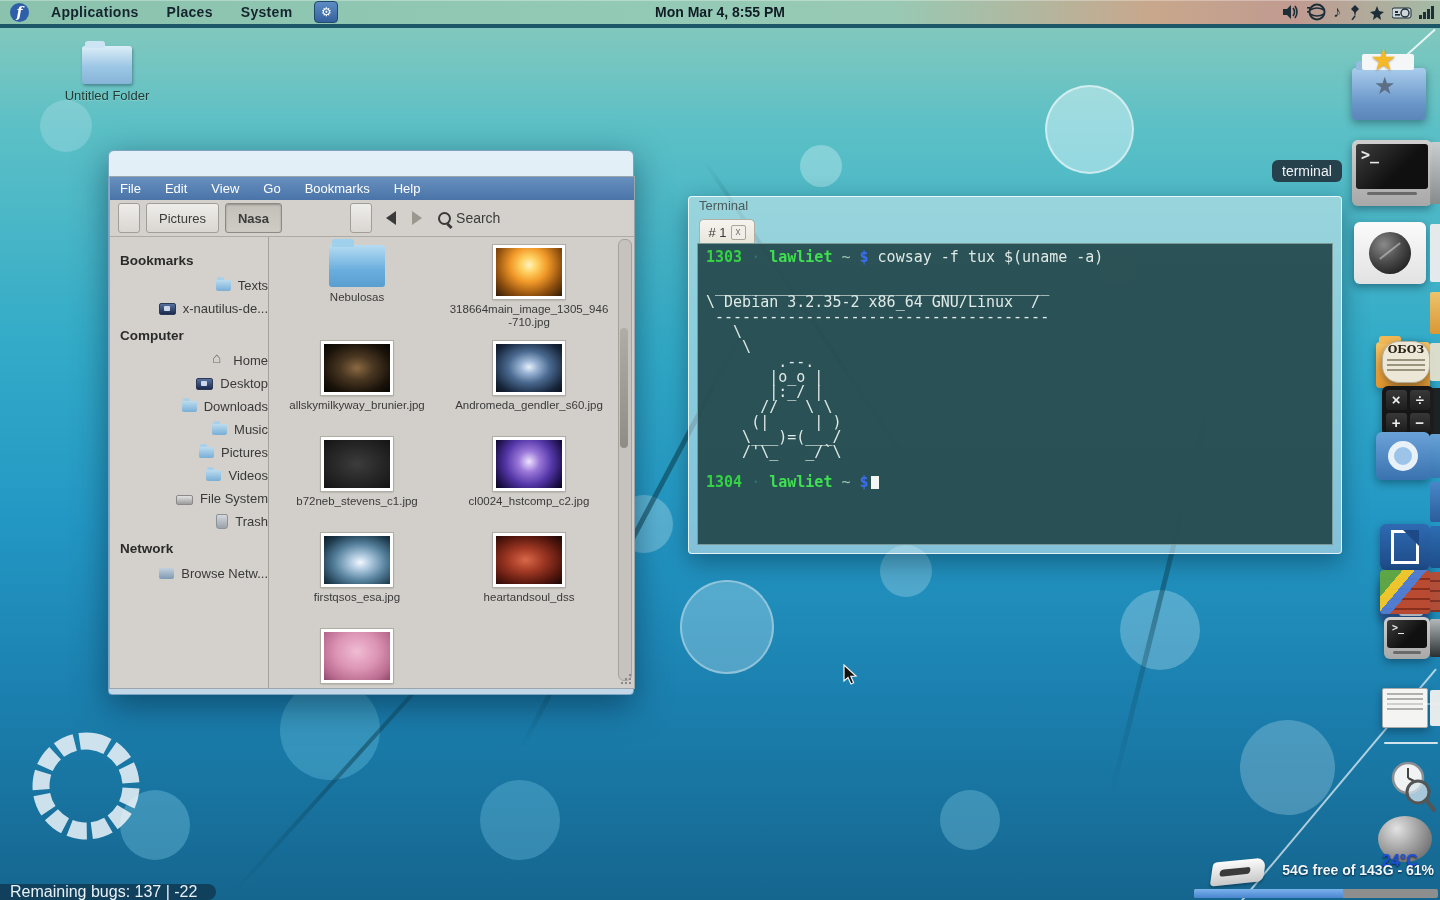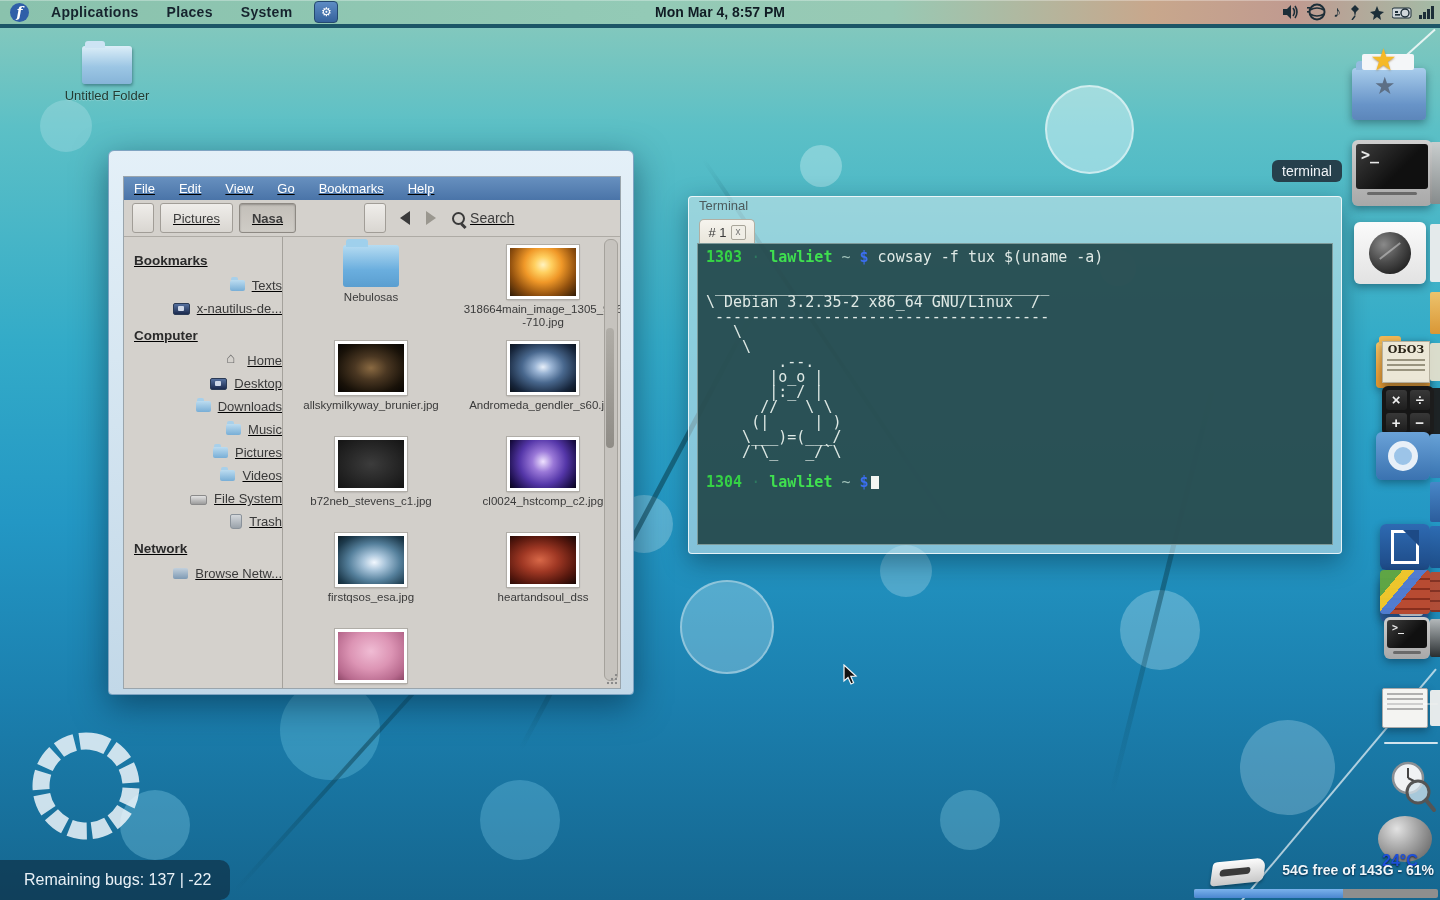--- a/index.html
+++ b/index.html
@@ -25,21 +25,21 @@
   .sigbars{display:flex;align-items:flex-end;gap:1px;height:14px;}
   .sigbars i{display:block;width:3px;background:#1d2e38;}
   
   #desk-folder{position:absolute;left:52px;top:46px;width:110px;text-align:center;}
   .big-folder{width:50px;height:38px;margin:0 auto;background:linear-gradient(#dceef8,#9cc6e4 55%,#86b4d8);border-radius:3px;position:relative;box-shadow:1px 2px 3px rgba(0,30,50,.35);}
   .big-folder::before{content:"";position:absolute;top:-5px;left:3px;width:20px;height:7px;border-radius:3px 3px 0 0;background:#cde4f4;}
   #desk-folder .lbl{font-size:13px;color:#223c33;margin-top:4px;text-shadow:0 1px 1px rgba(255,255,255,.25);}
   
   #fm{position:absolute;left:108px;top:150px;width:526px;height:545px;
       background:linear-gradient(#e4f0f8,#c2d8e8);border:1px solid #7fa4c2;border-radius:6px 6px 4px 4px;
-      box-shadow:0 10px 34px rgba(0,25,45,.5);padding:25px 14px 7px;box-sizing:border-box;text-decoration:underline;}
+      box-shadow:0 10px 34px rgba(0,25,45,.5);padding:25px 0 7px;box-sizing:border-box;}
   #fm-inner{width:100%;height:100%;display:flex;flex-direction:column;background:#d4d1cc;border:1px solid #9aa5ac;overflow:hidden;}
   #fm-menubar{height:23px;background:linear-gradient(#6790bf,#4a74a8);display:flex;align-items:center;padding-left:10px;gap:24px;flex:none;}
   #fm-menubar span{color:#fff;font-size:13px;}
   #fm-toolbar{height:36px;background:#d4d1cc;border-bottom:1px solid #aeaba5;display:flex;align-items:center;padding:0 8px;gap:6px;flex:none;}
   .tb-btn{height:28px;background:linear-gradient(#efedea,#d9d6d1);border:1px solid #a19d97;border-radius:3px;
     font-size:13px;color:#3c3c3c;display:flex;align-items:center;justify-content:center;padding:0 12px;}
   .tb-btn.small{width:20px;padding:0;}
   .tb-btn.active{background:linear-gradient(#c3bfb9,#cfccc6);border-color:#8d8983;font-weight:bold;box-shadow:inset 0 1px 2px rgba(0,0,0,.25);}
   .arr{width:0;height:0;border:7px solid transparent;}
   .arr.left{border-right:10px solid #3a3a3a;border-left:none;}
@@ -94,21 +94,21 @@
   #term-screen{position:absolute;left:8px;right:8px;top:46px;bottom:8px;background:rgba(34,71,74,.92);
     border:1px solid #7d9a9a;padding:6px 8px;font-family:"DejaVu Sans Mono",monospace;font-size:15px;line-height:15px;color:#dfe9e5;overflow:hidden;}
   .tline{white-space:pre;height:15px;}
   .tg{color:#3fe04f;font-weight:bold;}
   .tnum{color:#35d245;font-weight:bold;}
   .tsep{color:#2e7a60;}
   .ttil{color:#9fc0b8;}
   .tdol{color:#3b6ef0;font-weight:bold;}
   .cursor{display:inline-block;width:8px;height:13px;background:#f2f6f2;vertical-align:-2px;margin-left:2px;}
   
-  .dock-ico{position:absolute;}
+  .dock-ico{position:absolute;border-radius:17px;}
   .shadowed{box-shadow:0 3px 8px rgba(0,20,35,.4);}
   #tooltip-terminal{position:absolute;left:1272px;top:160px;background:rgba(30,42,54,.85);color:#f0f4f8;
      font-size:14px;padding:3px 10px;border-radius:6px;}
   .dock-folder{background:linear-gradient(#a9cdec,#6894c8 70%,#5c86ba);border-radius:4px;position:relative;}
   .dock-folder::before{content:"";position:absolute;top:-7px;left:4px;width:30px;height:9px;border-radius:4px 4px 0 0;background:#96bce0;}
   #ico-fav .paper{position:absolute;left:10px;top:-14px;width:52px;height:16px;background:#f4f6f8;border-radius:2px;}
   #ico-fav .star-gold{position:absolute;left:18px;top:-26px;font-size:30px;color:#f5b928;text-shadow:0 1px 2px rgba(120,70,0,.5);}
   #ico-fav .star-gray{position:absolute;left:22px;top:4px;font-size:24px;color:#5d6f85;}
   .term-ico{background:linear-gradient(#cfcfcf,#a8a8a8);border-radius:6px;padding:4px;box-sizing:border-box;}
   .term-ico .scr{width:100%;height:78%;background:linear-gradient(135deg,#3d3d3d,#101010 60%);border-radius:3px;
@@ -142,22 +142,22 @@
   .dock-line{position:absolute;height:2px;background:rgba(255,255,255,.8);border-radius:1px;}
   #ico-weather .ball{width:54px;height:46px;border-radius:50%;background:radial-gradient(circle at 35% 28%,#e2e2e2,#a2a2a2 45%,#6c6c6c 85%);}
   #ico-weather .temp{position:absolute;left:4px;bottom:-2px;color:#1d4ed8;font-weight:bold;font-size:16px;text-shadow:0 1px 2px rgba(0,0,0,.7);}
   #edge-strip div{position:absolute;right:0;width:10px;border-radius:2px 0 0 2px;opacity:.95;}
   
   #cpu-widget{position:absolute;left:24px;top:724px;width:124px;height:124px;}
   #cpu-widget .txt{position:absolute;left:0;top:38px;width:124px;text-align:center;color:#f2f8fa;text-shadow:0 1px 2px rgba(0,40,60,.4);}
   #cpu-widget .t1{font-size:12px;letter-spacing:.5px;}
   #cpu-widget .t2{font-size:13px;}
   #cpu-widget .t2 b{font-size:27px;font-weight:bold;}
-  #statusbar{position:absolute;left:0;bottom:0;height:40px;width:206px;background:rgba(12,32,50,.55);
-     border-radius:0 10px 10px 0;display:flex;align-items:center;padding-left:24px;color:#e9f1f7;font-size:16px;}
+  #statusbar{position:absolute;left:0;bottom:0;height:16px;width:206px;background:rgba(12,32,50,.55);
+     border-radius:0 10px 10px 0;display:flex;align-items:center;padding-left:10px;color:#e9f1f7;font-size:16px;}
   #disk{position:absolute;right:2px;bottom:2px;width:244px;height:38px;}
   #disk .txt{position:absolute;right:4px;top:2px;font-size:14px;font-weight:bold;color:#f0f6fa;text-shadow:0 1px 2px rgba(0,20,40,.8);}
   #disk .bar{position:absolute;right:0;bottom:0;width:244px;height:9px;background:#8e8e8e;border-radius:2px;overflow:hidden;}
   #disk .fill{height:100%;background:linear-gradient(#7ab2ec,#4a86d0);}
   #disk .drive{position:absolute;left:18px;top:0;width:52px;height:24px;background:linear-gradient(#fcfcfc,#c8c8c8);
      border-radius:4px 10px 6px 4px;transform:skewX(-14deg) rotate(-6deg);box-shadow:0 2px 3px rgba(0,20,30,.4);}
   #disk .drive::after{content:"";position:absolute;left:8px;top:8px;width:30px;height:7px;border-radius:4px;background:#3a3a3a;}
   
   #cursor{position:absolute;left:843px;top:664px;z-index:99;}
 </style>
@@ -185,21 +185,21 @@
   <div class="blade" style="left:1300px;top:620px;width:2px;height:420px;background:rgba(255,255,255,.65);transform:rotate(40deg);"></div>
   <div class="blade" style="left:1408px;top:18px;width:2px;height:70px;background:rgba(255,255,255,.8);transform:rotate(48deg);"></div>
 </div>
 
 <div id="panel">
   <div class="fedora-logo">f</div>
   <span class="panel-menu">Applications</span>
   <span class="panel-menu">Places</span>
   <span class="panel-menu">System</span>
   <div class="gear-btn">⚙</div>
-  <div id="clock">Mon Mar  4,  8:57 PM</div>
+  <div id="clock">Mon Mar  4,  8:55 PM</div>
   <div id="tray">
     <span>
         <svg width="18" height="16" viewBox="0 0 18 16">
           <polygon points="1,5 5,5 9,1 9,15 5,11 1,11" fill="#1d2e38"></polygon>
           <path d="M11 4 Q14 8 11 12 M13 2 Q17 8 13 14" stroke="#1d2e38" stroke-width="1.6" fill="none"></path>
         </svg>
       </span>
     <span>
         <svg width="19" height="18" viewBox="0 0 19 18">
           <circle cx="10" cy="9" r="7.5" fill="none" stroke="#1d2e38" stroke-width="2"></circle>

